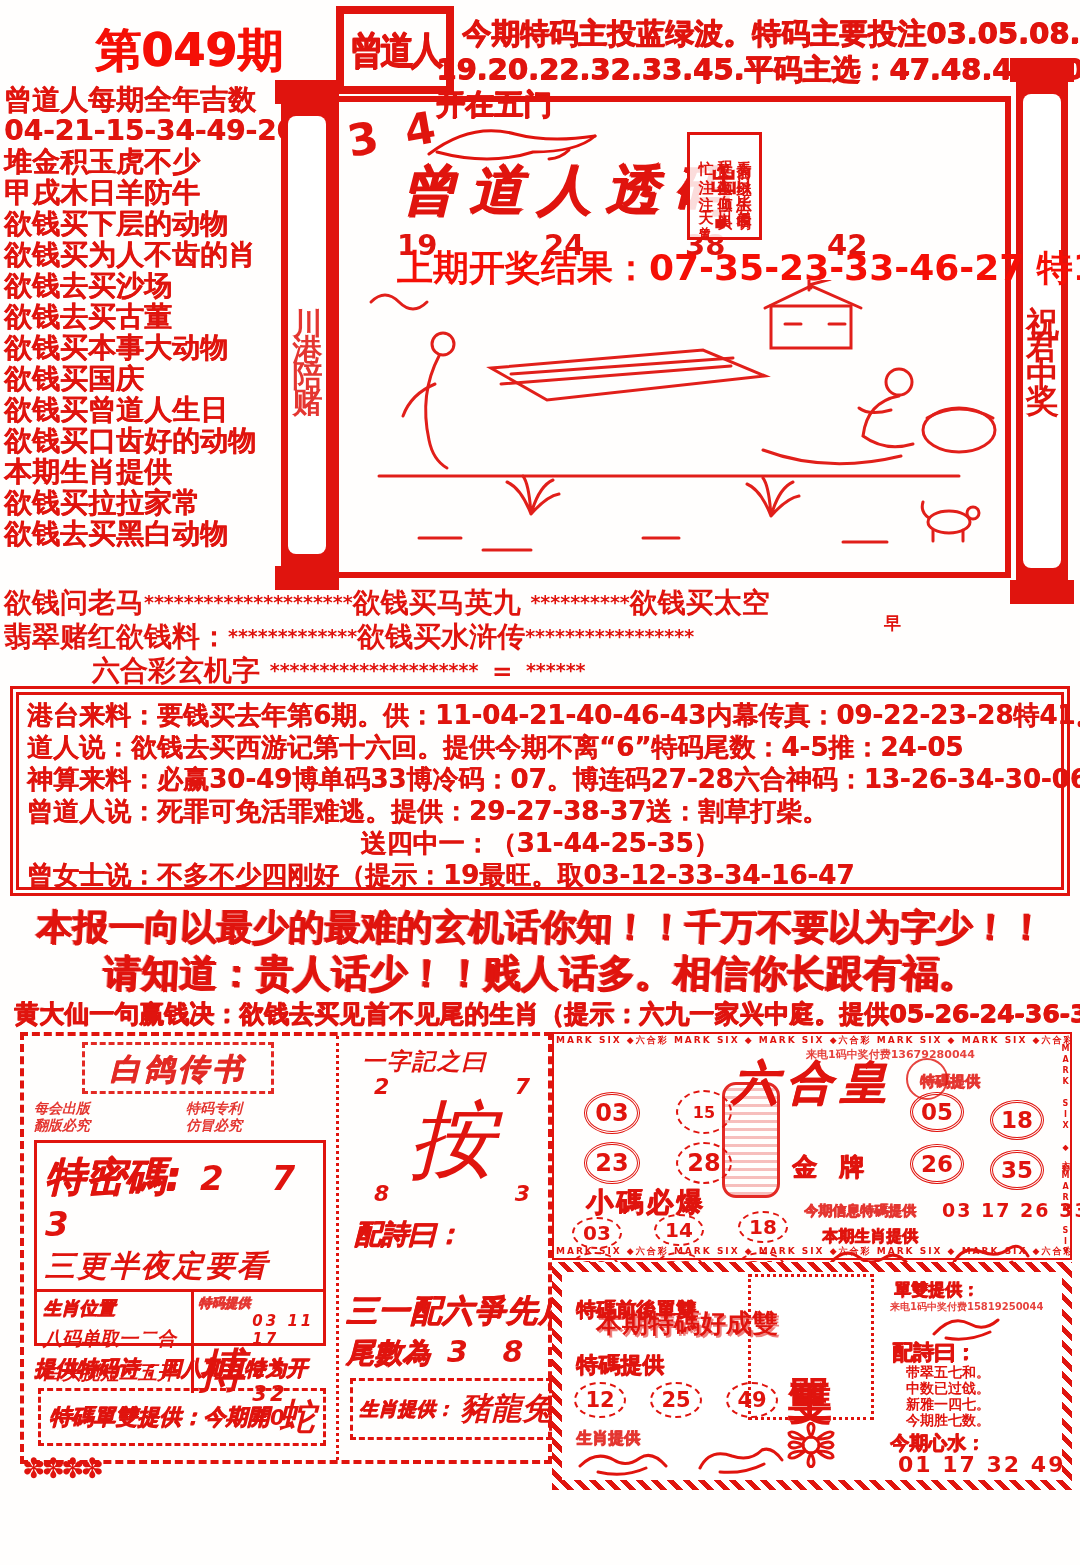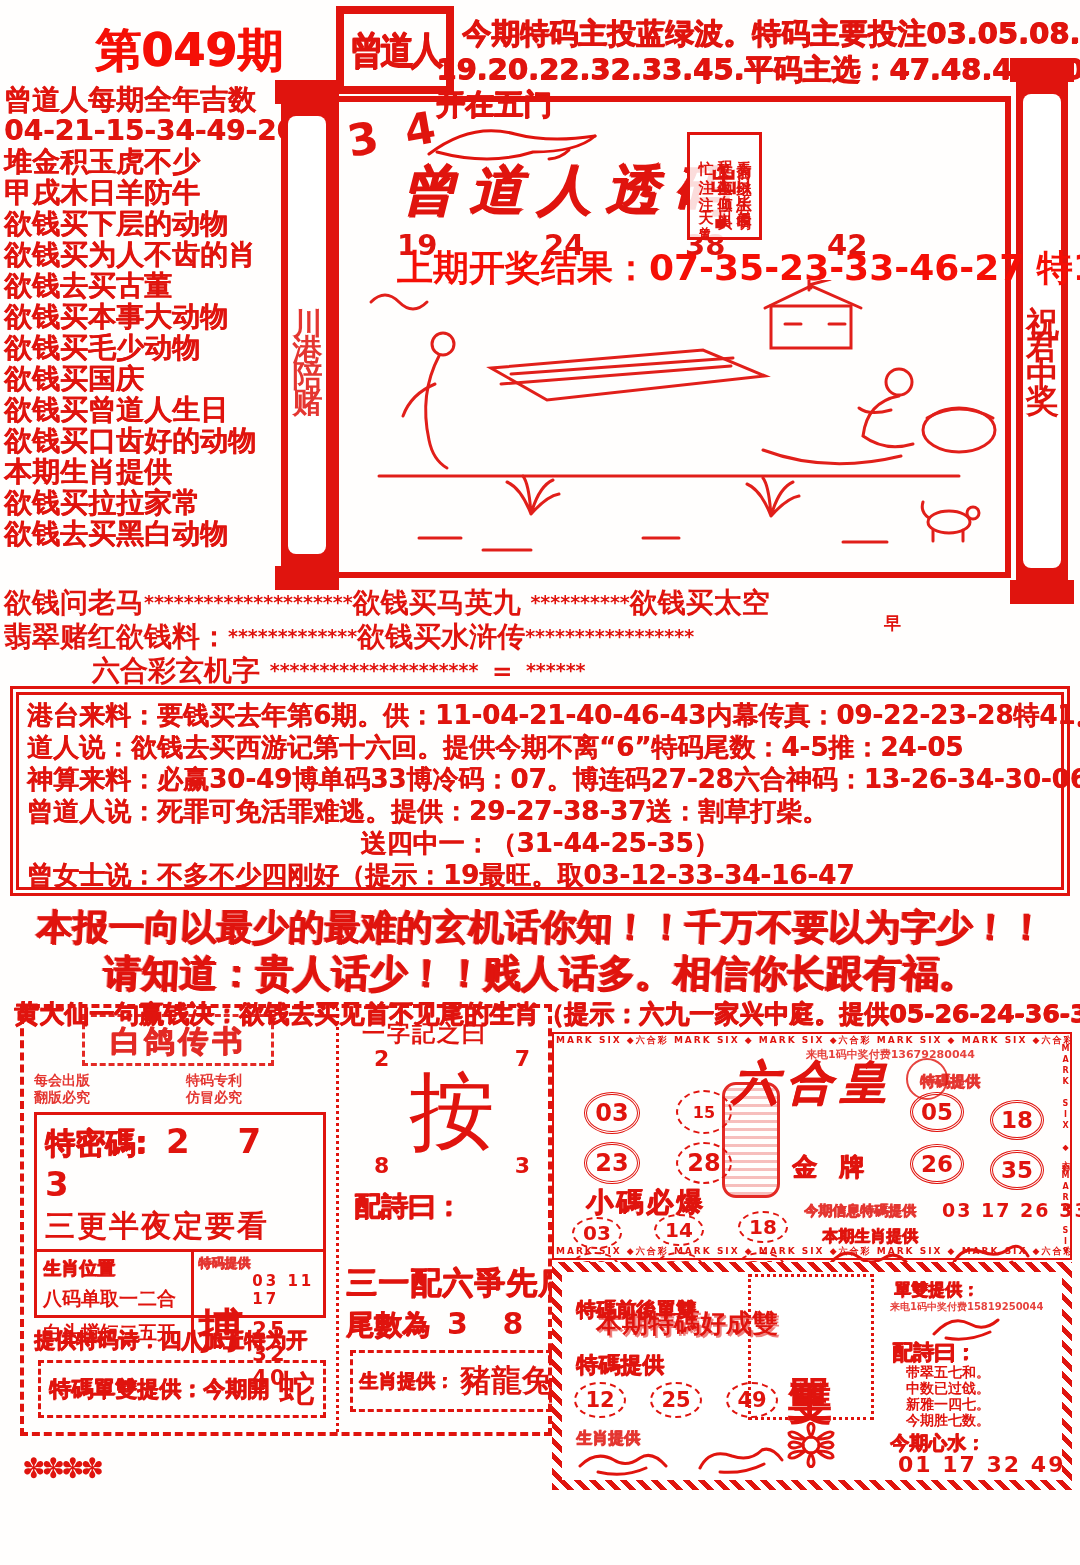--- a/index.html
+++ b/index.html
@@ -30,21 +30,21 @@
   .rowline{font-size:28px; font-weight:800; white-space:nowrap;}
   .stars{font-size:19px; letter-spacing:0px; vertical-align:3px; font-weight:900;}
   
   .tipsouter{left:10px; top:686px; width:1060px; height:210px; border:3px solid var(--red); padding:3px;}
   .tipsinner{border:3px solid var(--red); width:100%; height:100%; padding:4px 8px;}
   .tipsinner .ln{font-size:26px; font-weight:800; line-height:32px; white-space:nowrap; text-shadow:.5px 0 0 currentColor;}
   .ctr{text-align:center;}
   
   .slog{width:1080px; text-align:center; font-weight:900; color:var(--red); transform:skewX(-3deg); text-shadow:1.5px 1px 0 currentColor, -1px 0 0 rgba(224,20,14,.45); white-space:nowrap;}
   
-  .botframe{left:20px; top:1004px; width:532px; height:432px; border:4px dashed var(--red);}
+  .botframe{left:20px; top:1032px; width:532px; height:432px; border:4px dashed var(--red);font-style:italic;}
   .divider-v{position:absolute; top:0; bottom:0; border-left:3px dotted var(--red);}
   .dashedbox{border:3px dashed var(--red);}
   .solidbox{border:3px solid var(--red);}
   .circle{display:inline-flex; align-items:center; justify-content:center; border:3px double var(--red); border-radius:50%; font-weight:900; color:var(--red);}
   .circle.sk{border-style:dashed; border-width:2px;}
   .marksix{left:552px; top:1032px; width:520px; height:228px; border:2px solid var(--red);}
   .tinyborder{font-size:9px; letter-spacing:2px; font-weight:bold; white-space:nowrap; overflow:hidden; color:var(--red);}
   .hatchpanel{left:552px; top:1262px; width:520px; height:228px; background:repeating-linear-gradient(45deg, var(--red) 0 5px, #fff 5px 11px);}
   .hatchinner{position:absolute; left:10px; top:10px; right:10px; bottom:10px; background:#fff;}
   .doubleprint{text-shadow:2px 2px 0 rgba(224,20,14,.55);}
@@ -65,23 +65,23 @@
   <div class="abs b nw brush" style="left:436px; top:50px; font-size:29px;">19.20.22.32.33.45.平码主选：47.48.49.40.31.34特码很有可能</div>
   <div class="abs b nw brush" style="left:436px; top:85px; font-size:29px;">开在五门</div>
 
   <div class="abs leftlist">
     <div>曾道人每期全年吉数</div>
     <div>04-21-15-34-49-20</div>
     <div>堆金积玉虎不少</div>
     <div>甲戌木日羊防牛</div>
     <div>欲钱买下层的动物</div>
     <div>欲钱买为人不齿的肖</div>
+    <div>欲钱去买沙场</div>
     <div>欲钱去买古董</div>
     <div>欲钱买本事大动物</div>
-    <div>欲钱买毛少动物</div>
     <div>欲钱买国庆</div>
     <div>欲钱买曾道人生日</div>
     <div>欲钱买口齿好的动物</div>
     <div>本期生肖提供</div>
     <div>欲钱买拉拉家常</div>
     <div>欲钱去买黑白动物</div>
   </div>
 
   <div class="abs banner" style="left:281px; top:86px; width:52px; height:498px;">
     <div class="cap" style="top:-6px;"></div>
@@ -190,21 +190,21 @@
       <div>每会出版</div>
       <div>翻版必究</div>
     </div>
     <div class="abs b" style="left:162px; top:64px; font-size:14px; line-height:17px; opacity:.85;">
       <div>特码专利</div>
       <div>仿冒必究</div>
     </div>
 
     <div class="abs solidbox" style="left:10px; top:104px; width:292px; height:206px;">
       <div style="padding:6px 8px 0 8px;">
-        <span class="b brush" style="font-size:30px;margin-top:38px;">特密碼:</span>
+        <span class="b brush" style="font-size:40px;margin-top:38px;">特密碼:</span>
         <span class="b" style="font-size:34px; letter-spacing:18px; margin-left:14px;">2 7 3</span>
       </div>
       <div class="b serif" style="padding:2px 8px; font-size:30px; letter-spacing:2px;">三更半夜定要看</div>
       <div style="display:flex; border-top:3px solid var(--red); height:104px;">
         <div style="width:55%; border-right:3px solid var(--red); padding:4px 6px;">
           <div class="b brush" style="font-size:18px;">生肖位置</div>
           <div class="b" style="font-size:19px; margin-top:6px;">八码单取一二合</div>
           <div class="b" style="font-size:19px; margin-top:8px;">白头搅短二五开</div>
         </div>
         <div style="flex:1; padding:2px 4px;">

